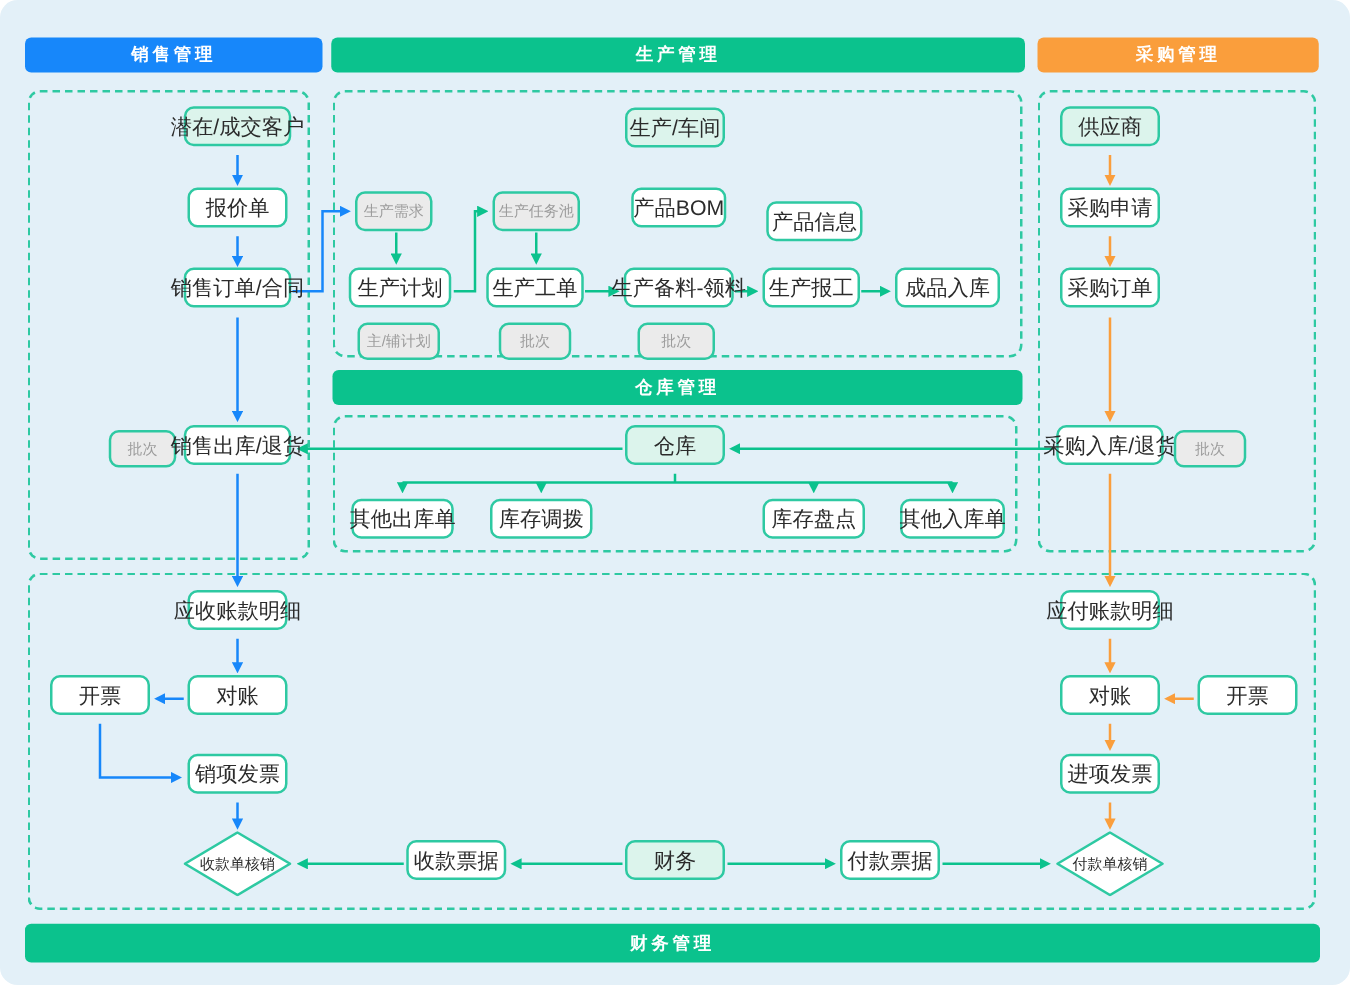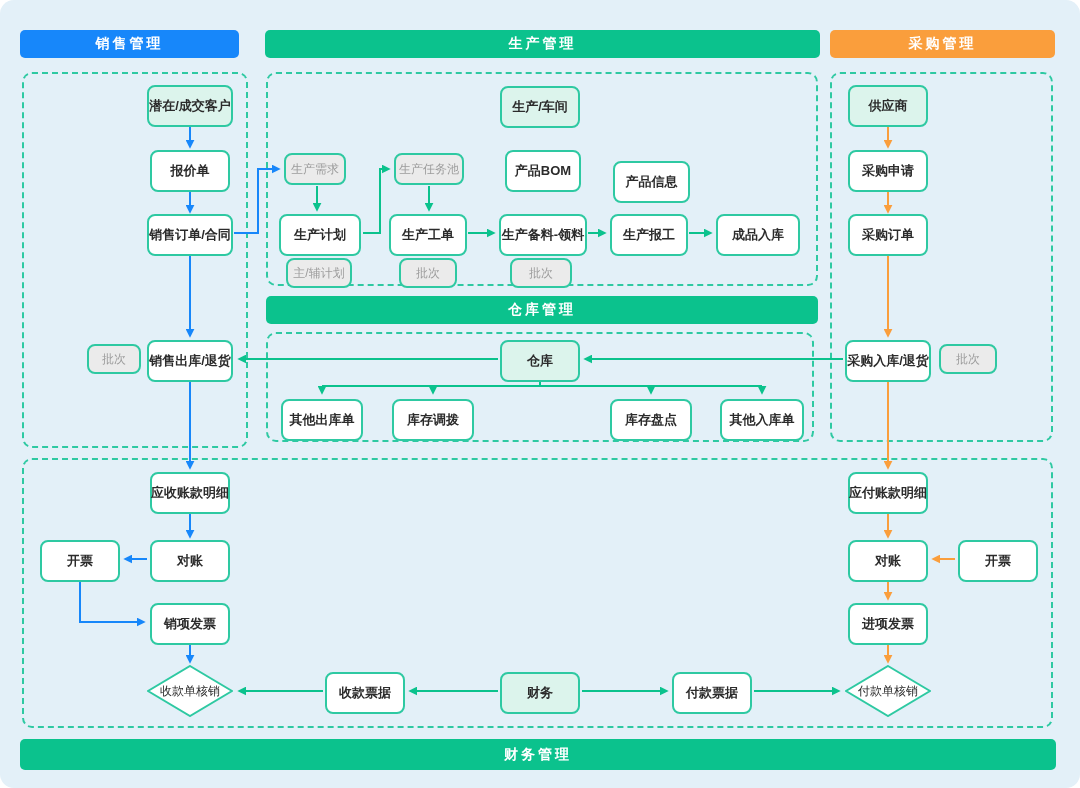--- a/index.html
+++ b/index.html
@@ -28,24 +28,24 @@
     position:absolute;height:28px;border-radius:5px;
     display:flex;align-items:center;justify-content:center;
     color:#fff;font-size:14px;font-weight:700;letter-spacing:3px;
     box-sizing:border-box;white-space:nowrap;
   }
   .bar.blue{background:var(--sales-blue);}
   .bar.green{background:var(--module-green);}
   .bar.orange{background:var(--purchase-orange);}
   
   .node{
-    position:absolute;height:42px;background:#fff;
+    position:absolute;height:32px;background:#fff;
     border:2px solid var(--node-border);border-radius:8px;
     display:flex;align-items:center;justify-content:center;
-    font-size:13px;font-weight:700;color:var(--text-dark);
+    font-size:17px;font-weight:400;color:var(--text-dark);
     box-sizing:border-box;white-space:nowrap;
   }
   .node.mint{background:var(--mint-fill);}
   .node.gray{
     height:32px;background:var(--gray-fill);color:var(--gray-text);
     font-weight:400;font-size:12px;
   }
   .tag{
     position:absolute;height:30px;background:var(--gray-fill);
     border:2px solid var(--node-border);border-radius:8px;
@@ -128,21 +128,21 @@
       <path d="M888,189 V211" marker-end="url(#mO)"></path>
       <path d="M888,254 V335" marker-end="url(#mO)"></path>
       <path d="M888,379 V467" marker-end="url(#mO)"></path>
       <path d="M888,511 V536" marker-end="url(#mO)"></path>
       <path d="M955,559 H934" marker-end="url(#mO)"></path>
       <path d="M888,579 V598" marker-end="url(#mO)"></path>
       <path d="M888,642 V661" marker-end="url(#mO)"></path>
     </g>
   </svg>
 
-  <div class="bar blue" style="left:20px;top:30px;width:219px">销售管理</div>
+  <div class="bar blue" style="left:20px;top:30px;width:238px">销售管理</div>
   <div class="bar green" style="left:265px;top:30px;width:555px">生产管理</div>
   <div class="bar orange" style="left:830px;top:30px;width:225px">采购管理</div>
   <div class="bar green" style="left:20px;top:739px;width:1036px;height:31px">财务管理</div>
   <div class="bar green" style="left:266px;top:296px;width:552px">仓库管理</div>
 
   <div class="node mint" style="left:147px;top:85px;width:86px">潜在/成交客户</div>
   <div class="node" style="left:150px;top:150px;width:80px">报价单</div>
   <div class="node" style="left:147px;top:214px;width:86px">销售订单/合同</div>
   <div class="tag" style="left:87px;top:344px;width:54px">批次</div>
   <div class="node" style="left:147px;top:340px;width:86px">销售出库/退货</div>

